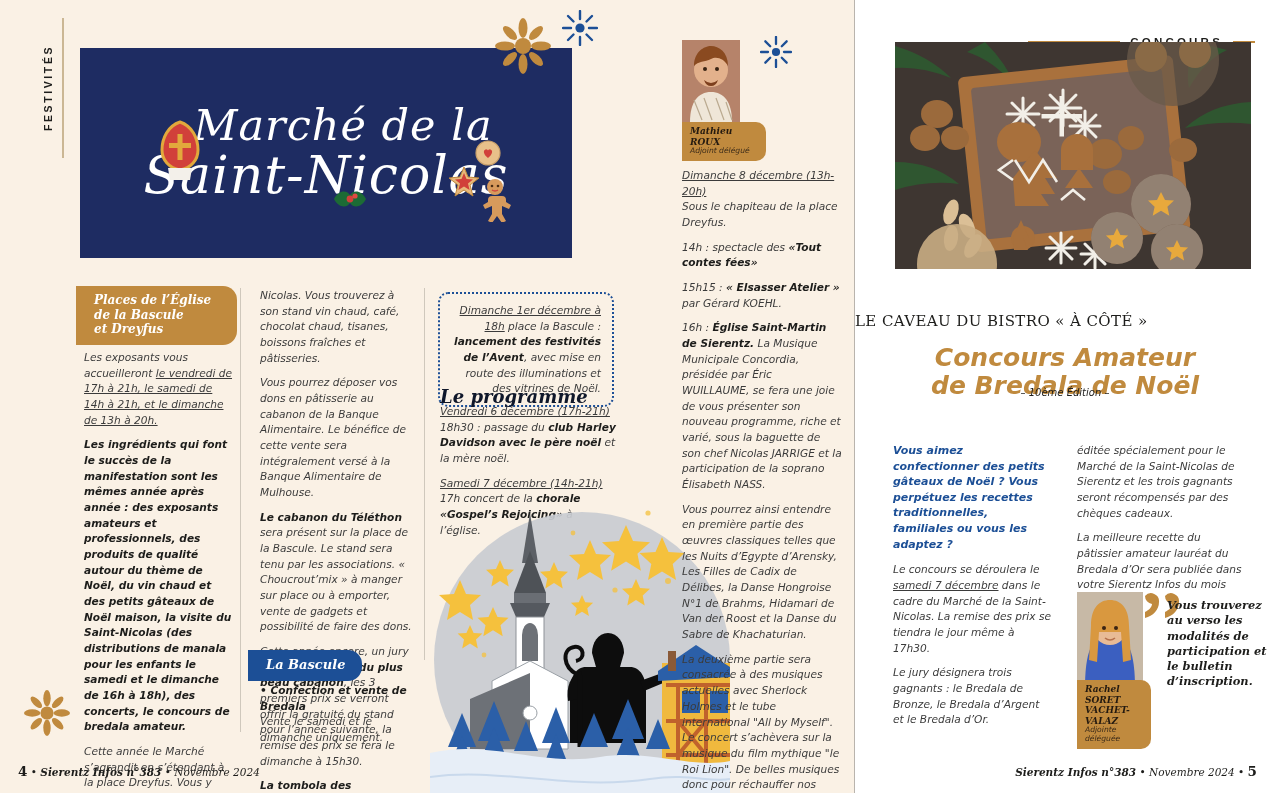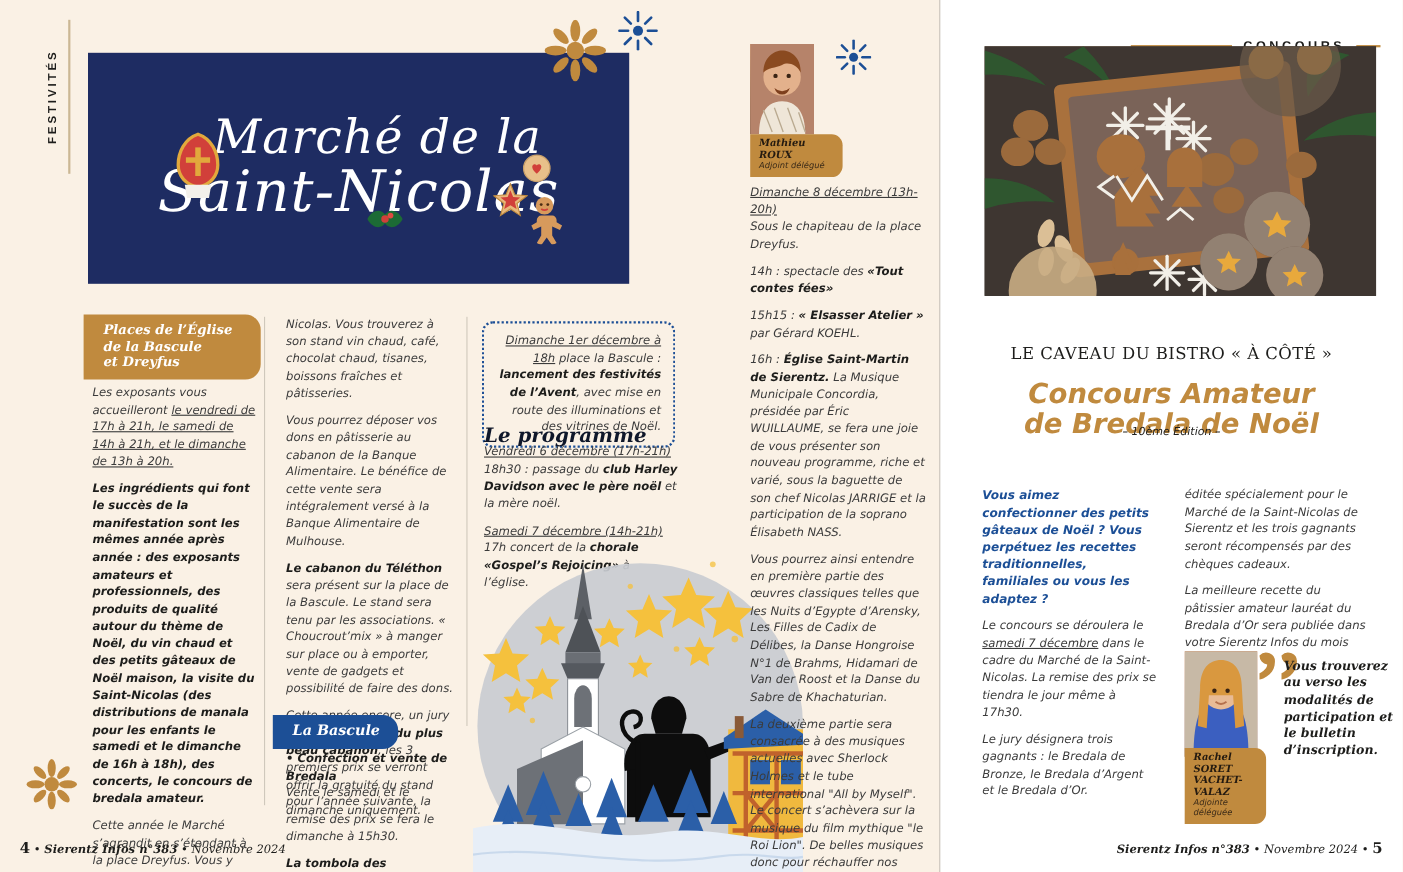--- a/index.html
+++ b/index.html
@@ -151,21 +151,21 @@
   }
   .photo {
     position: absolute;
     background:
       radial-gradient(circle at 22% 28%, rgba(190,150,100,.55), transparent 42%),
       radial-gradient(circle at 72% 62%, rgba(205,170,120,.5), transparent 40%),
       radial-gradient(circle at 50% 50%, #6b5a4a, #3b332c 70%);
     overflow: hidden;
   }
   .ttl-serif {
-    position: absolute; width: 100%; text-align: center;
+    position: absolute; width: 100%; 
     font-family: "DejaVu Serif", serif;
     font-size: 15px; letter-spacing: .4px; color: #1d1d1b;
   }
   .ttl-main {
     position: absolute; width: 100%; text-align: center;
     font-family: "DejaVu Sans", sans-serif;
     font-weight: 700; font-style: italic;
     font-size: 25px; line-height: 1.12; color: #c08a3e;
   }
   .ttl-sub {

